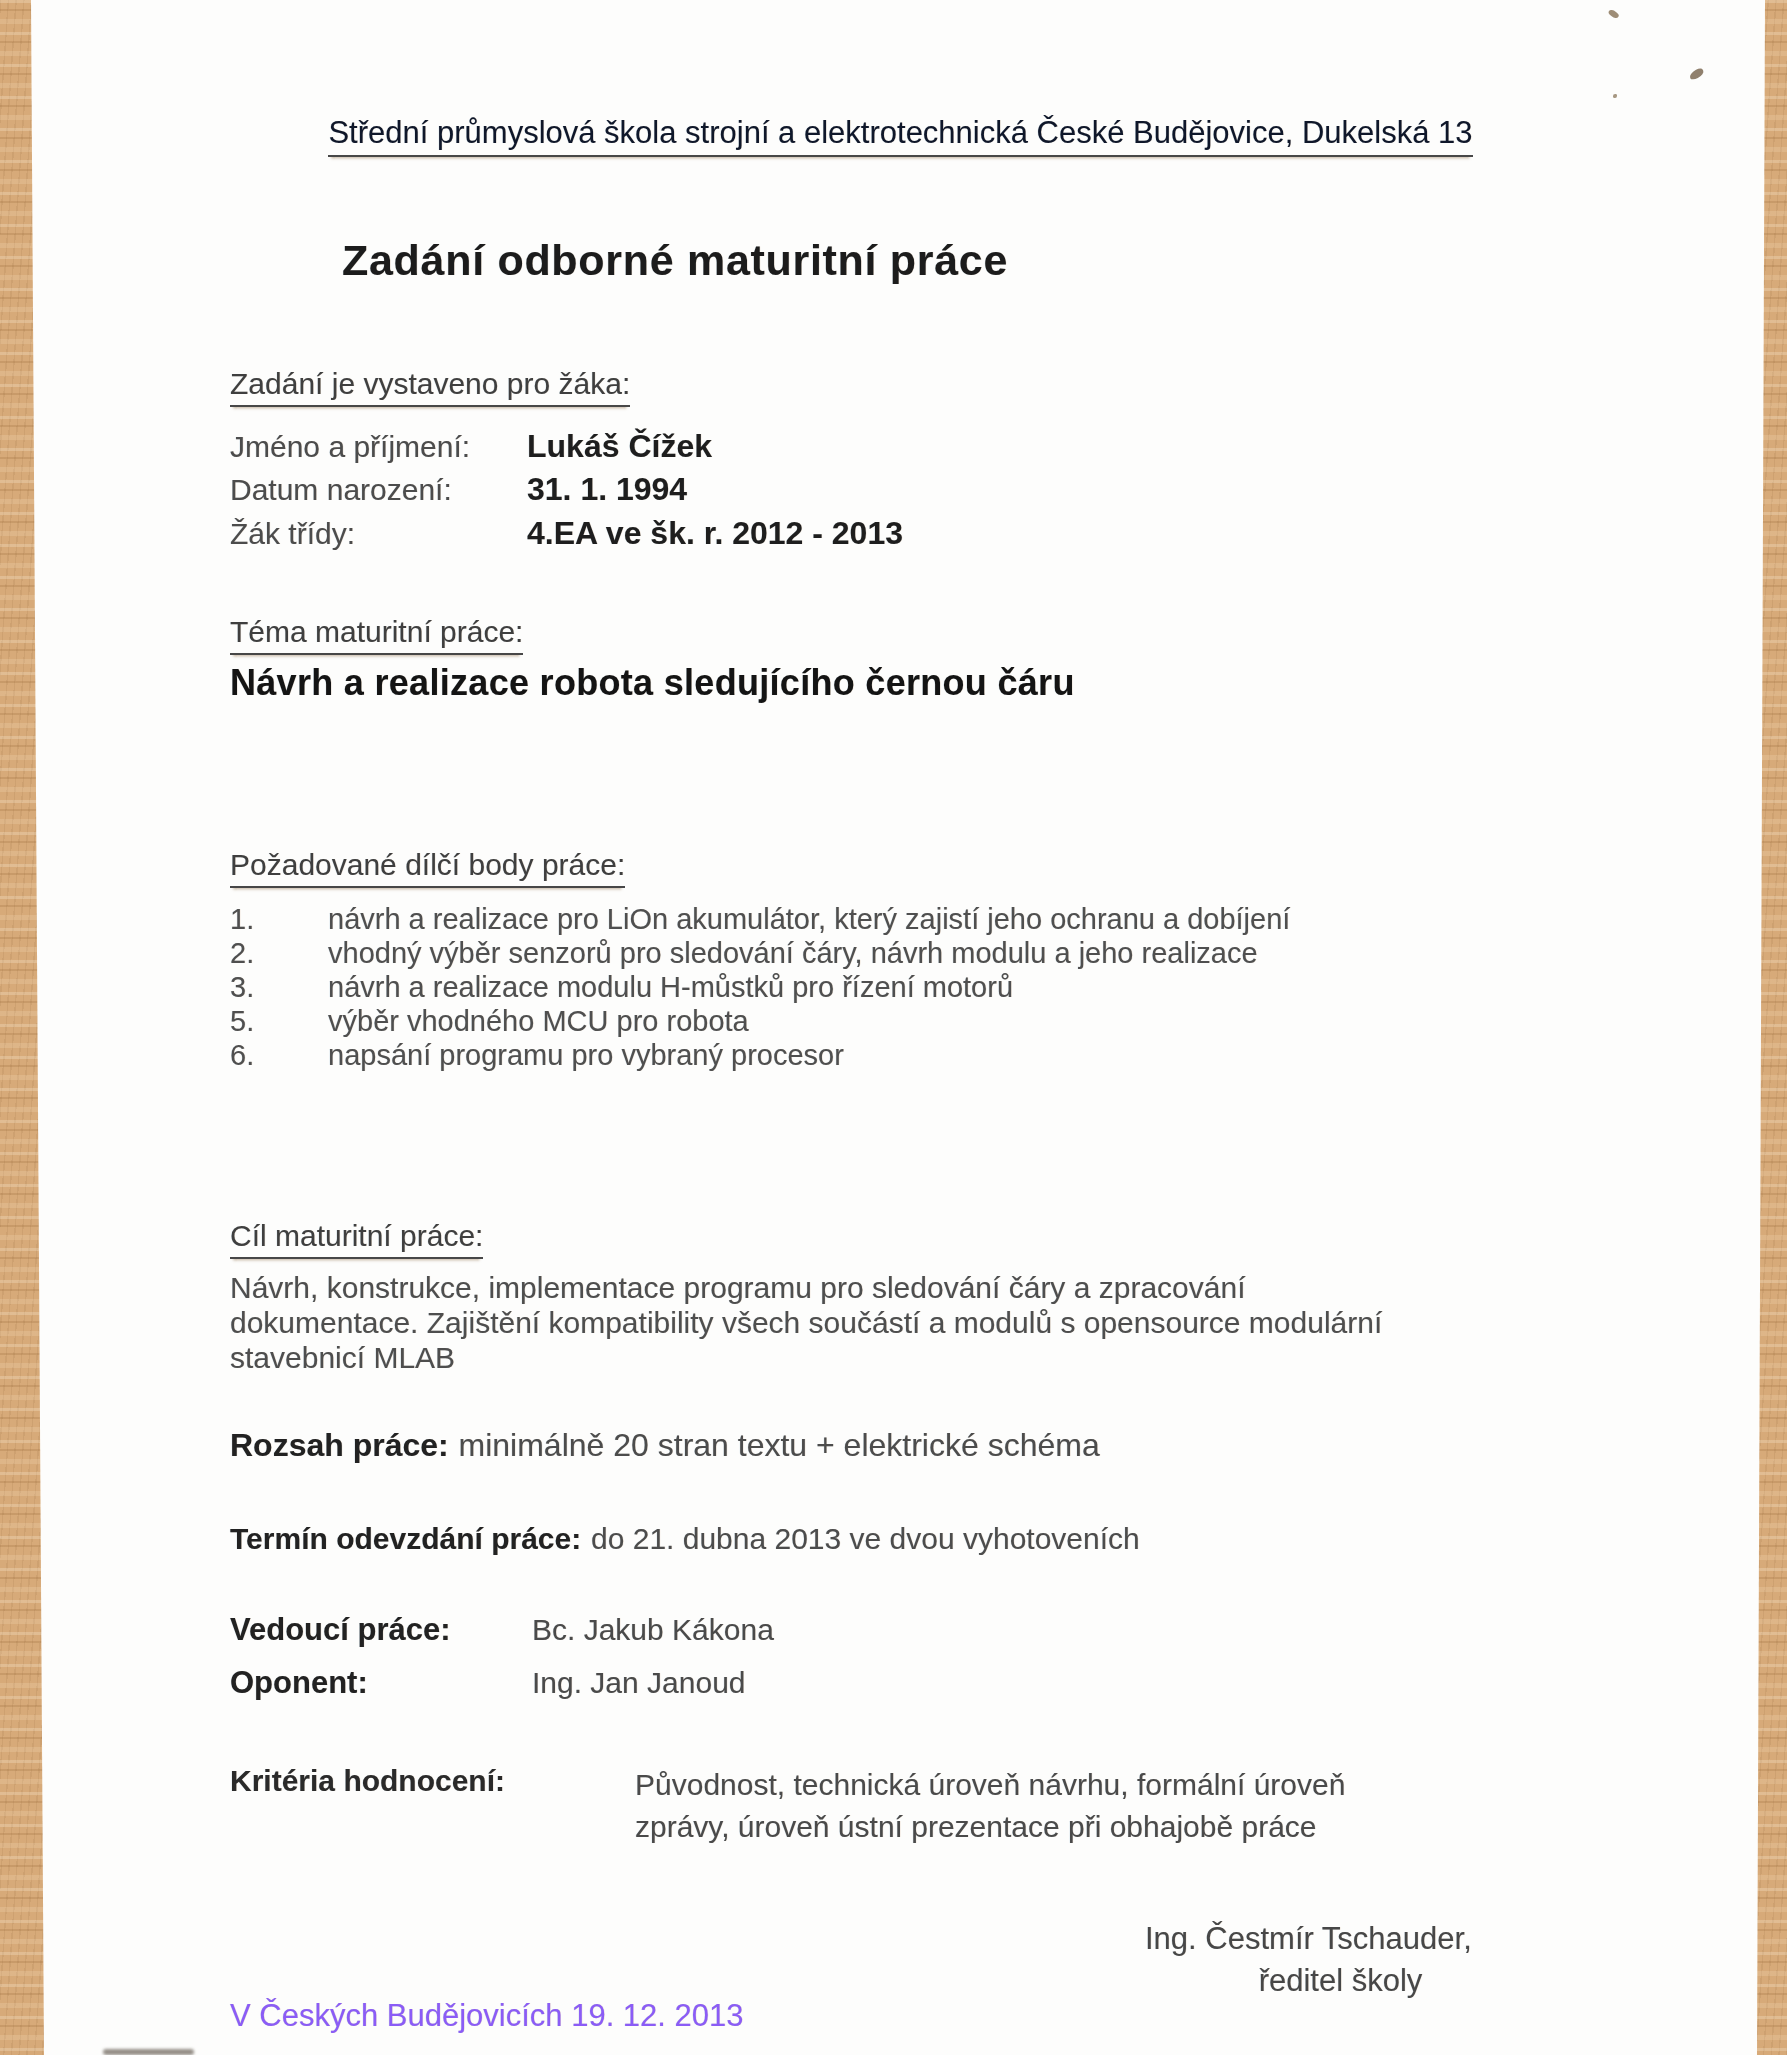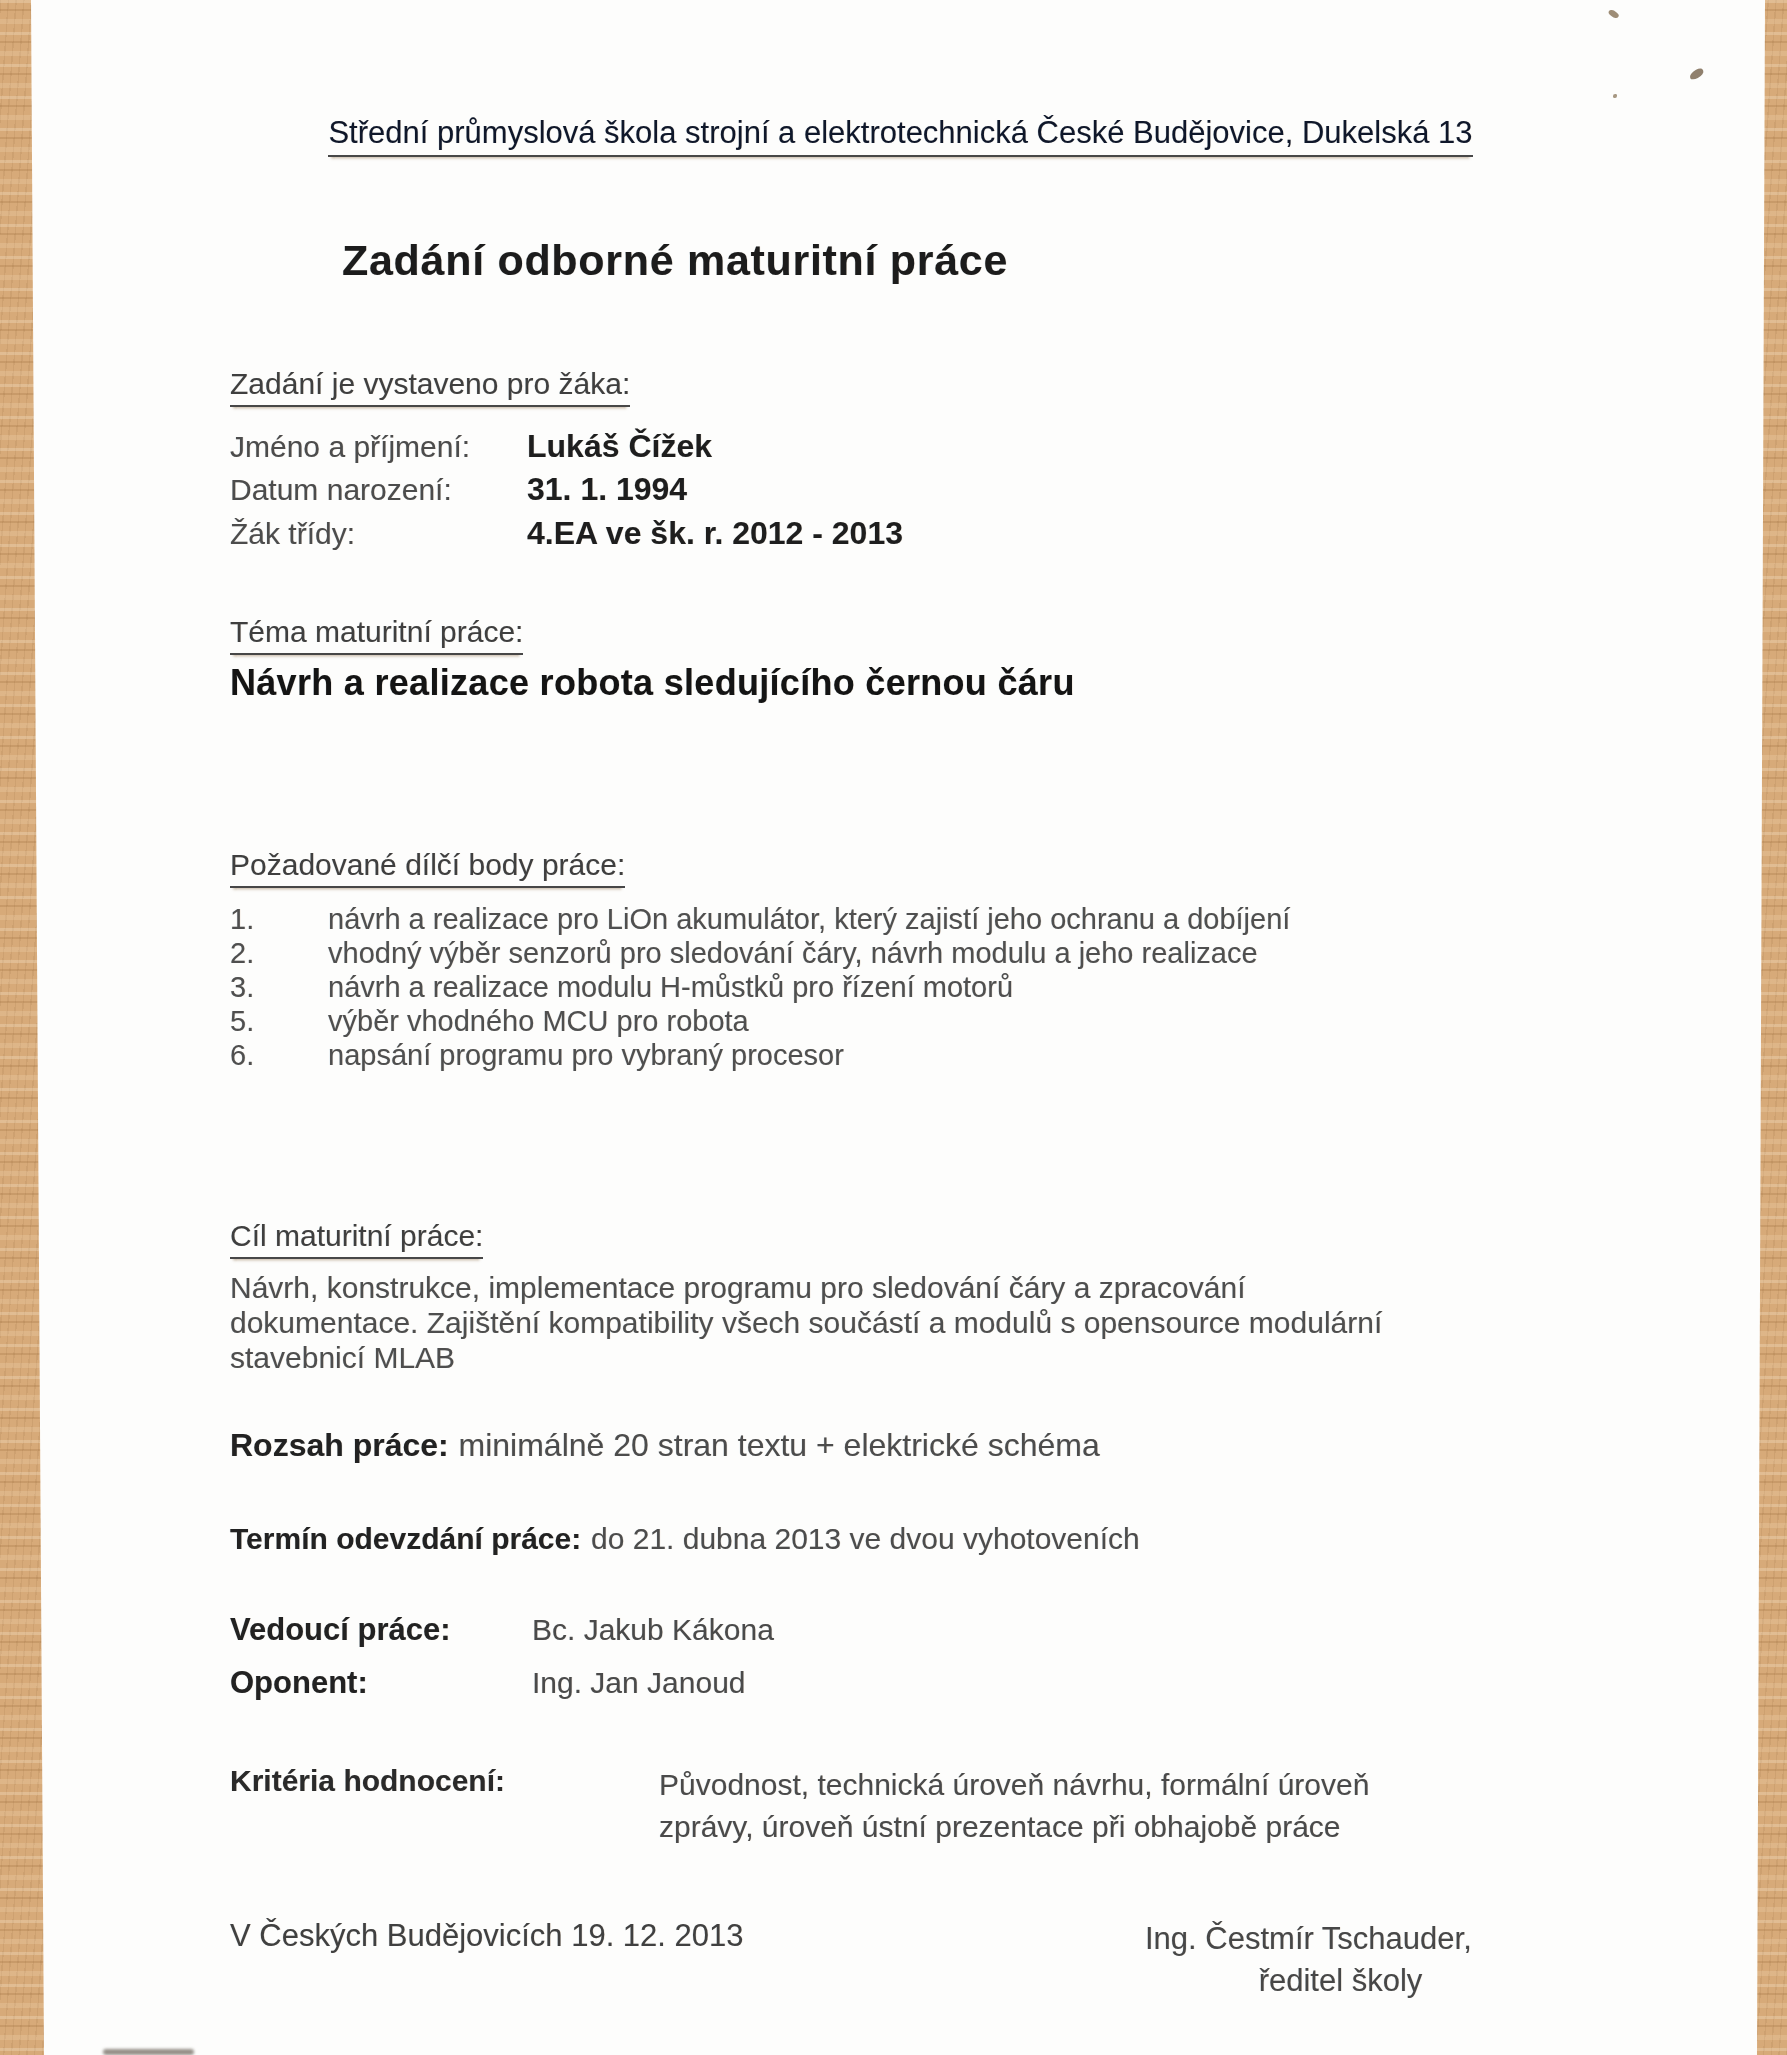--- a/index.html
+++ b/index.html
@@ -48,21 +48,21 @@
   .goal-par{top:1270px;font-size:30px;line-height:35px;color:#4e4e4e;}
   .inline-label{font-weight:bold;color:#222;margin-right:9.8px;}
   .scope-row{top:1427px;font-size:32px;}
   .deadline-row{top:1522px;font-size:30px;}
   .person-label{display:inline-block;width:302px;font-size:31px;font-weight:bold;color:#222;}
   .person-value{font-size:30px;color:#4a4a4a;}
   .r-supervisor{top:1612px;} .r-opponent{top:1665px;}
   .criteria-row{top:1764px;display:flex;align-items:flex-start;}
   .criteria-label{width:405px;flex:none;font-size:30px;font-weight:bold;color:#2a2a2a;}
   .criteria-lines{font-size:30px;line-height:42px;color:#4a4a4a;white-space:nowrap;}
-  .footer-place{top:1918px;font-size:31px;color:#404040;}
+  .footer-place{top:1998px;font-size:31px;color:#8b5cf6;}
   .signature{top:1918px;left:915px;width:391px;font-size:31px;line-height:42px;color:#474747;}
   .signature .sig-title{text-align:center;}
   .speck{position:absolute;border-radius:60% 40% 55% 45%;background:#7d6749;opacity:.75;}
   .speck-1{left:1608px;top:11.2px;width:11.2px;height:6.3px;transform:rotate(38deg);}
   .speck-2{left:1689px;top:70px;width:15.4px;height:7.7px;transform:rotate(-28deg);background:#6b563e;}
   .speck-3{left:1613px;top:94px;width:3.5px;height:3.5px;background:#8a755a;}
   .edge-shadow{position:absolute;left:103px;top:2049px;width:91px;height:6.3px;
      background:rgba(45,33,20,.5);border-radius:3.5px;filter:blur(1.4px);}
 </style>
 </head>
@@ -123,21 +123,21 @@
         <span class="inline-label">Termín odevzdání práce:</span><span>do 21. dubna 2013 ve dvou vyhotoveních</span>
       </div>
 
       <div class="abs r-supervisor">
         <span class="person-label">Vedoucí práce:</span><span class="person-value">Bc. Jakub Kákona</span>
       </div>
       <div class="abs r-opponent">
         <span class="person-label">Oponent:</span><span class="person-value">Ing. Jan Janoud</span>
       </div>
 
-      <div class="abs criteria-row" style="width:100%;gap:24px;">
+      <div class="abs criteria-row" style="width:100%;">
         <div class="criteria-label">Kritéria hodnocení:</div>
         <div class="criteria-lines">
           <div>Původnost, technická úroveň návrhu, formální úroveň</div>
           <div>zprávy, úroveň ústní prezentace při obhajobě práce</div>
         </div>
       </div>
 
       <div class="abs footer-place">V Českých Budějovicích 19. 12. 2013</div>
 
       <div class="abs signature">

